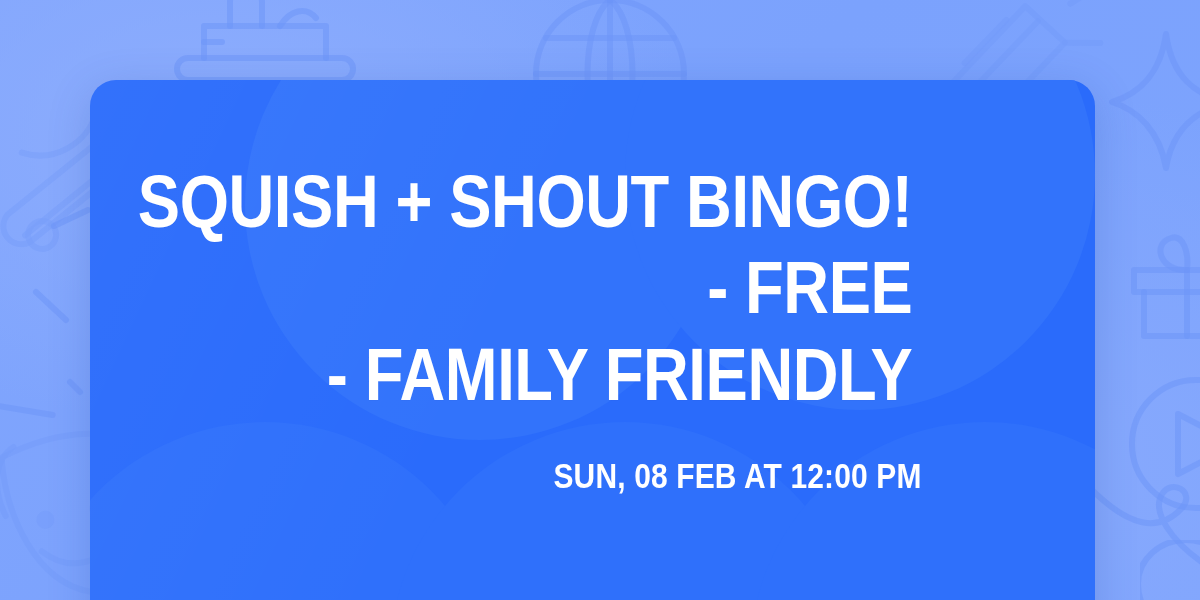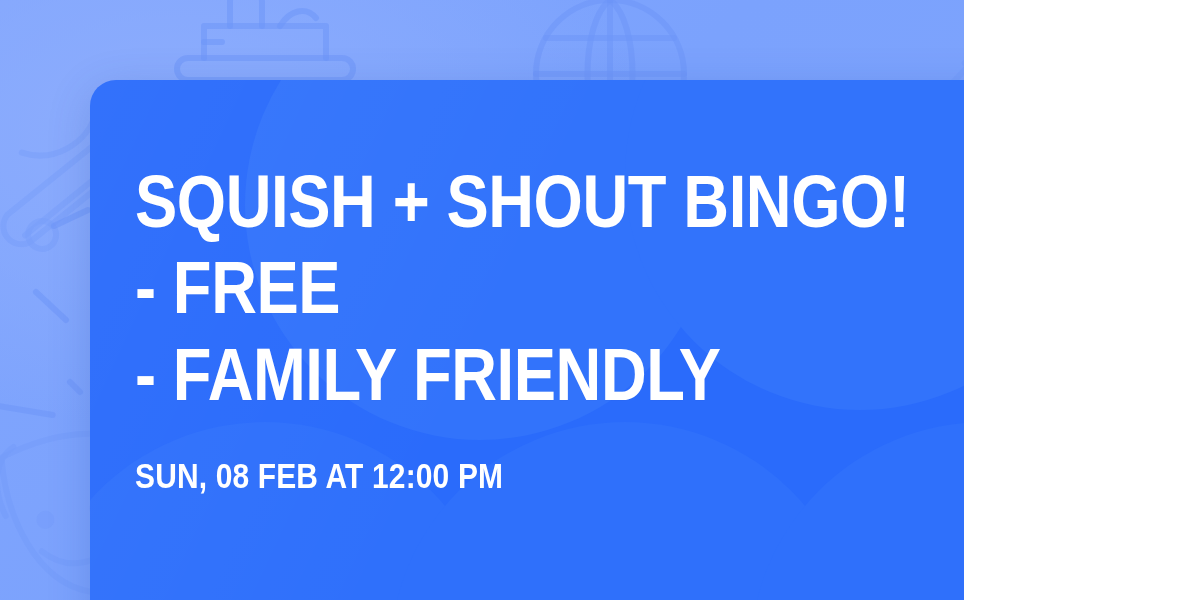--- a/index.html
+++ b/index.html
@@ -6,23 +6,24 @@
 
   html, body {
     width:1200px; height:600px;
     overflow:hidden;
     font-family:"Liberation Sans", sans-serif;
   }
 
   
   .stage {
     position:relative;
-    width:964px; height:600px;
+    width:1200px; height:600px;
     background:#0ea5e9;
     overflow:hidden;
+    text-align:right;
   }
 
   .bg-wash {
     position:absolute; inset:0;
     background:
       radial-gradient(ellipse 680px 420px at 18% 22%, #8dadfd 0%, rgba(141,173,253,0) 70%),
       radial-gradient(ellipse 620px 520px at 88% 78%, #87a9fd 0%, rgba(135,169,253,0) 72%),
       linear-gradient(135deg, #82a6fd 0%, #7ba2fd 48%, #7ea4fd 100%);
   }
 

